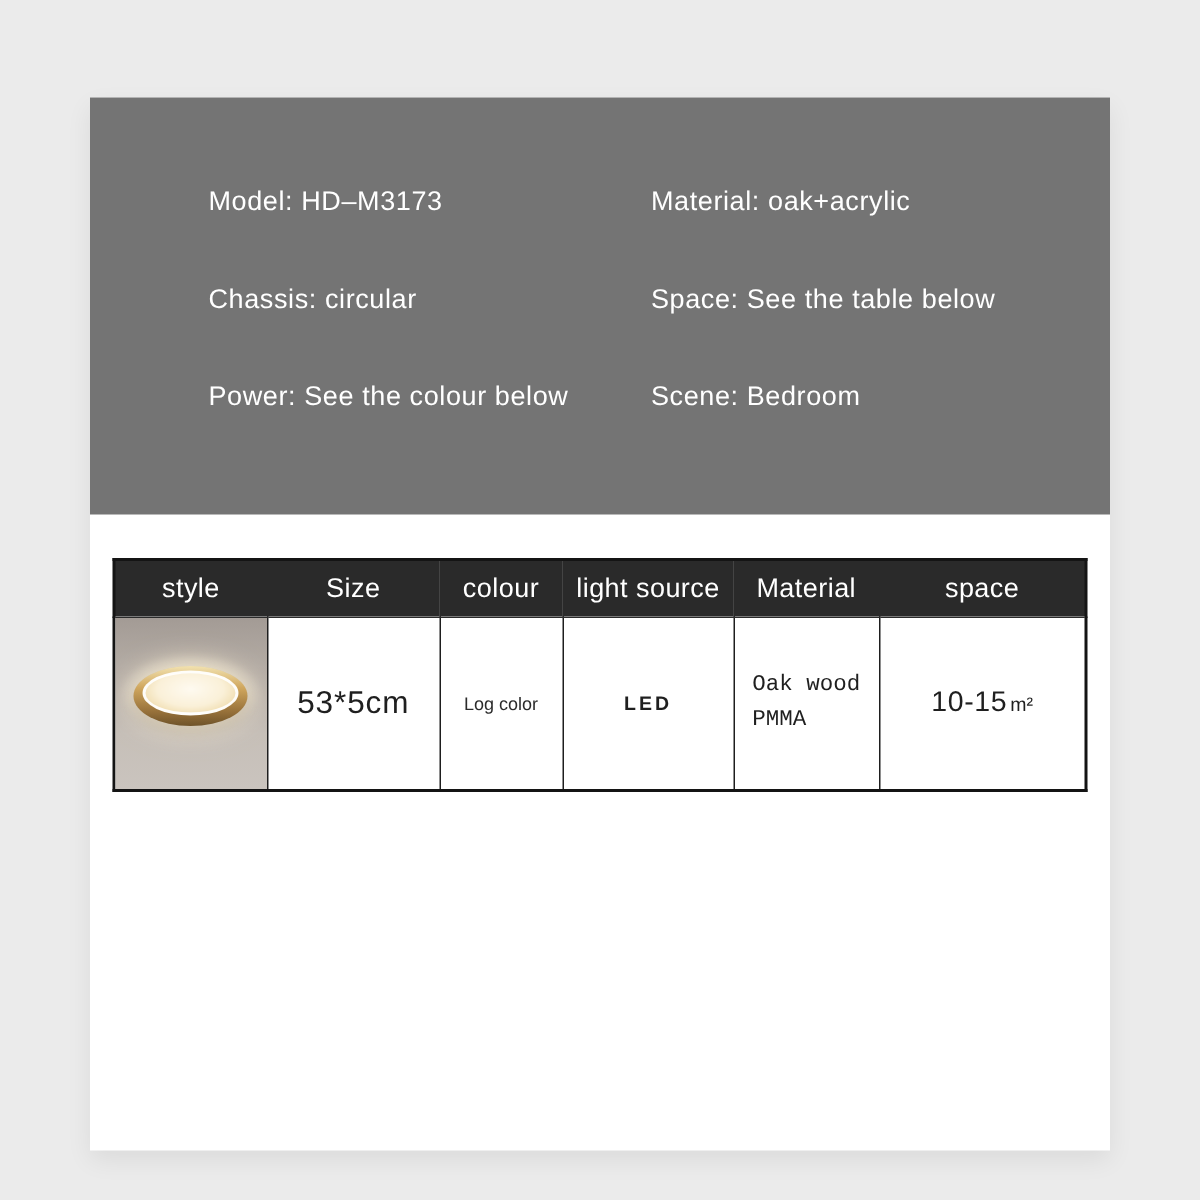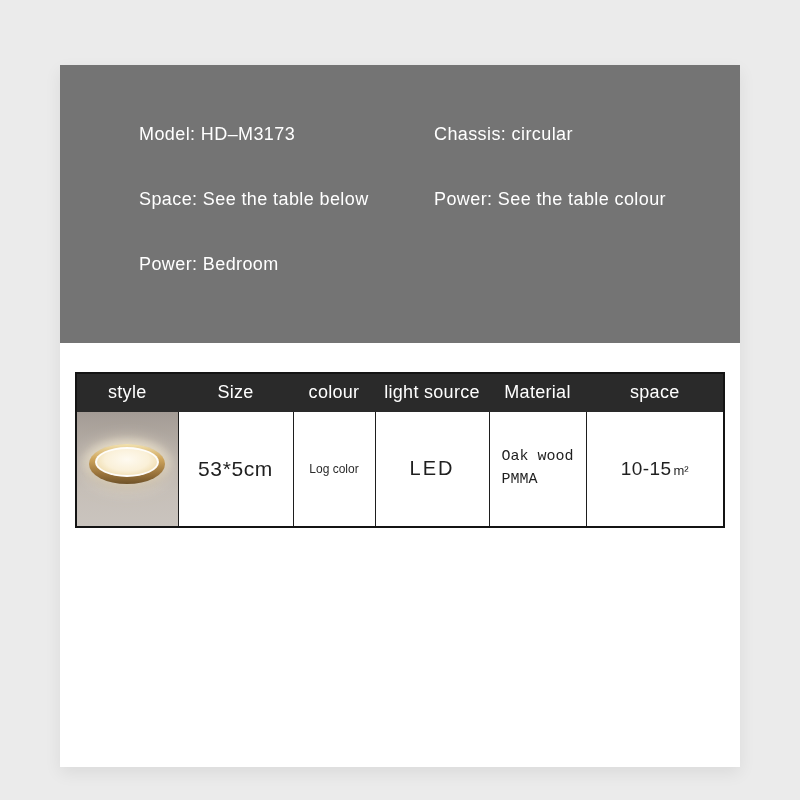--- a/index.html
+++ b/index.html
@@ -67,21 +67,21 @@
   .spec-table td {
     height: 114px;
     border: 1px solid #1e1e1e;
     text-align: center;
     vertical-align: middle;
     color: #1f1f1f;
     background: #ffffff;
   }
   td.cell-size   { font-size: 21px; letter-spacing: 0.6px; }
   td.cell-colour { font-size: 12px; color: #2b2b2b; }
-  td.cell-light  { font-size: 20px; letter-spacing: 2px; }
+  td.cell-light  { font-size: 13px; letter-spacing: 2px; font-weight: bold; }
   td.cell-mat    { font-size: 15px; font-family: Liberation Mono, monospace; }
   td.cell-mat .mat-block { display: inline-block; text-align: left; line-height: 1.5; }
   td.cell-space  { font-size: 19px; letter-spacing: 0.4px; }
   td.cell-space .unit { font-size: 13px; letter-spacing: 0; margin-left: 2px; }
   
   td.cell-photo { padding: 0; }
   .photo {
     position: relative;
     width: 100%; height: 114px;
     overflow: hidden;
@@ -113,24 +113,25 @@
   }
 </style>
 </head>
 <body>
 
 <div class="page">
   <div class="card">
 
     <div class="specs-panel">
       <div class="spec-item">Model: HD–M3173</div>
+      <div class="spec-item">Material: oak+acrylic</div>
       <div class="spec-item">Chassis: circular</div>
       <div class="spec-item">Space: See the table below</div>
-      <div class="spec-item">Power: See the table colour</div>
-      <div class="spec-item">Power: Bedroom</div>
+      <div class="spec-item">Power: See the colour below</div>
+      <div class="spec-item">Scene: Bedroom</div>
     </div>
 
     <table class="spec-table">
       <colgroup>
         <col class="c-style">
           <col class="c-size">
           <col class="c-colour">
         <col class="c-light">
           <col class="c-mat">
           <col class="c-space">

